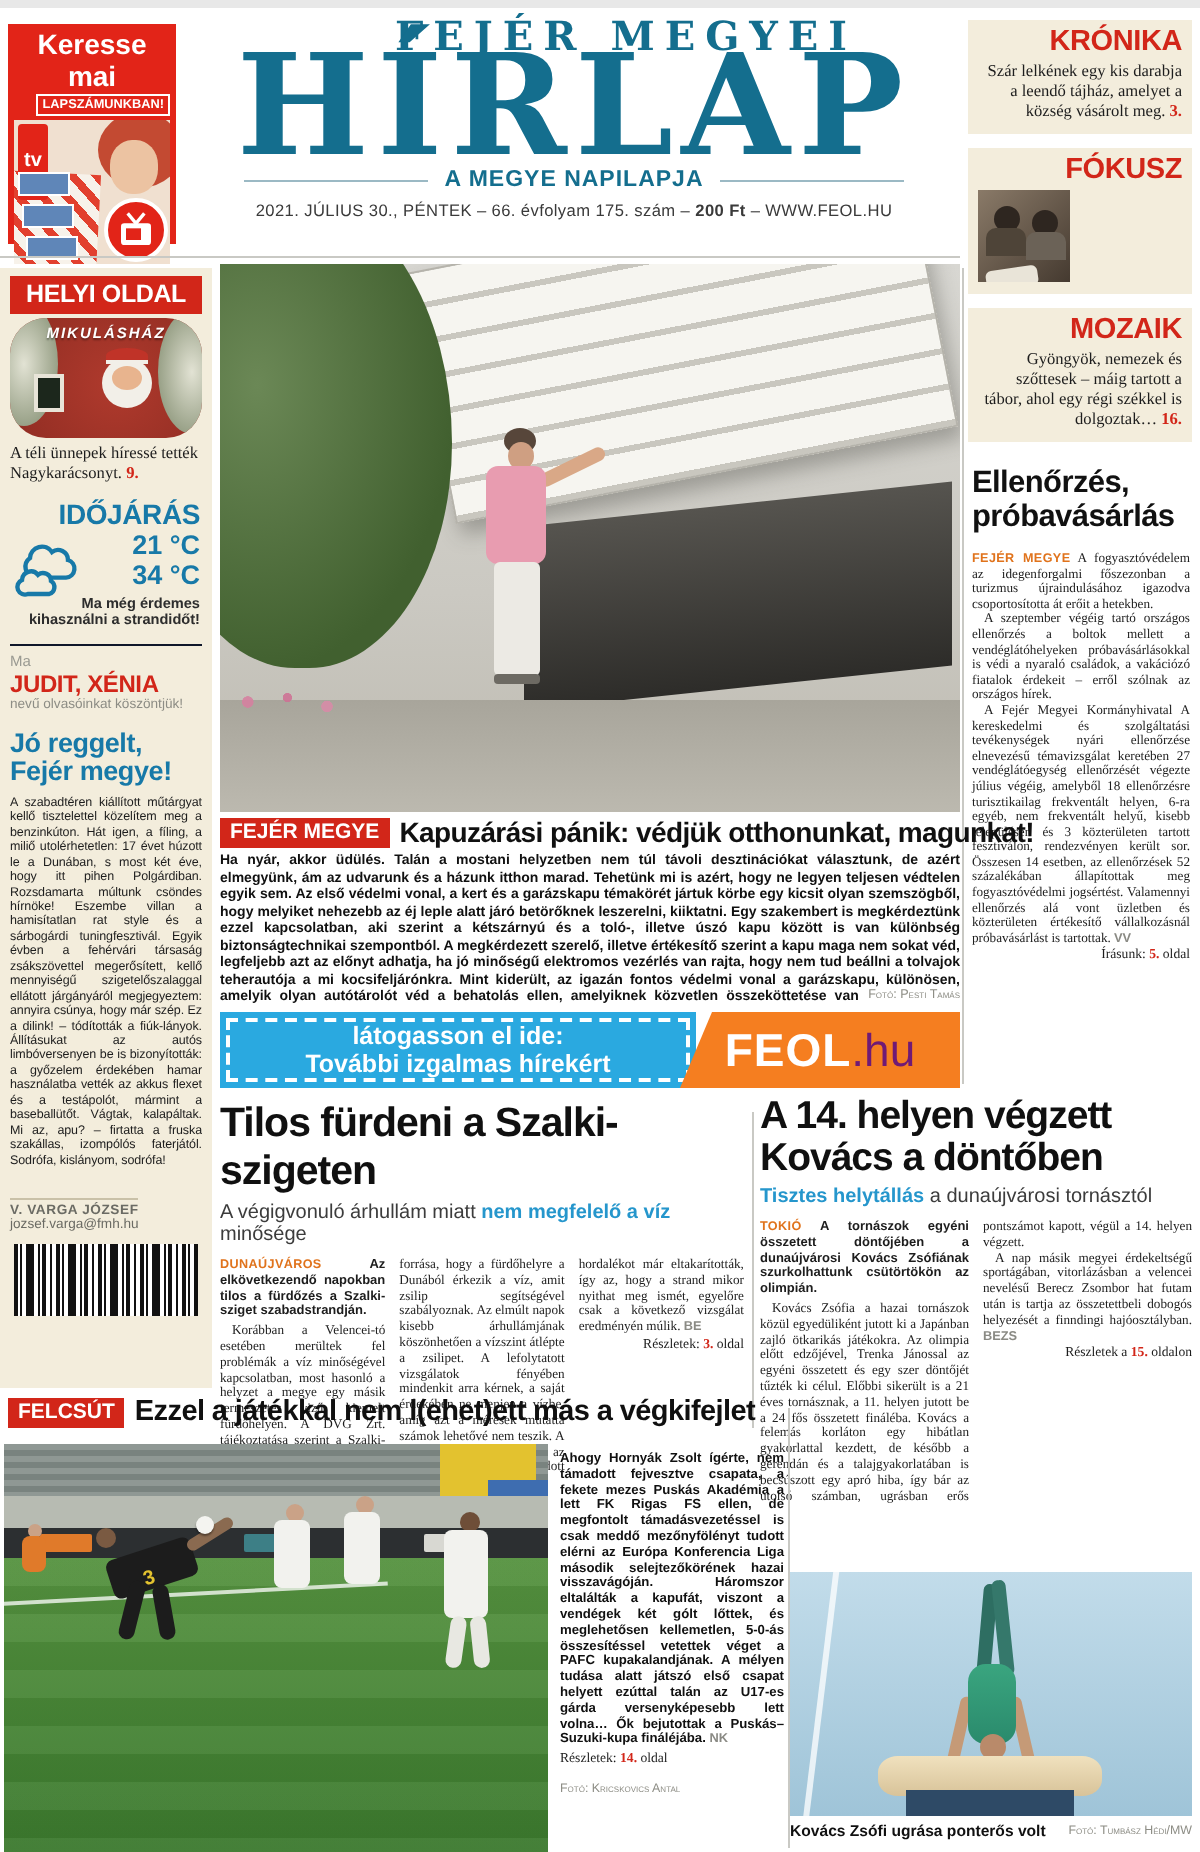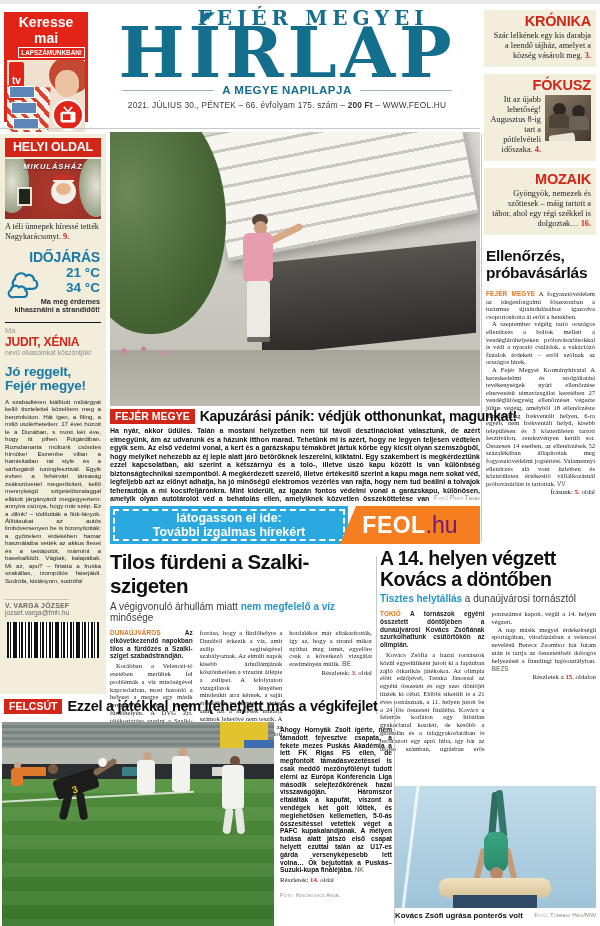--- a/index.html
+++ b/index.html
@@ -49,21 +49,21 @@
   .insp-title { font-size:15.5px; line-height:16.5px; font-weight:800; color:#111; margin:4px 0 9px; letter-spacing:-0.3px; }
   .insp-body p { font-family:"Liberation Serif", serif; font-size:6.6px; line-height:7.6px; text-align:justify; color:#1d1d1d; text-indent:6px; }
   .insp-body p.first { text-indent:0; }
   .loc { color:#e0731c; font-weight:800; font-family:"Liberation Sans", sans-serif; font-size:6.3px; letter-spacing:0.2px; }
   .sig { font-family:"Liberation Sans", sans-serif; font-weight:700; color:#8a8a84; font-size:6.4px; }
   .refline { font-family:"Liberation Serif", serif; font-size:6.8px; text-align:right; color:#1d1d1d; margin-top:1px; }
 
   
   #sidebar { left:0; top:130px; width:106px; height:560px; background:#f3eddc; padding:4px 5px; overflow:hidden; }
   .helyi-title { background:#d22619; color:#fff; font-weight:800; font-size:12.5px; text-align:center; padding:2px 0 3px; letter-spacing:-0.2px; }
-  .mikulas { position:relative; height:60px; margin-top:2px; background:radial-gradient(circle at 55% 55%, #b03a2d, #8e2c22); overflow:hidden; }
+  .mikulas { position:relative; height:60px; margin-top:2px; background:radial-gradient(circle at 55% 55%, #b03a2d, #8e2c22); overflow:hidden;border-radius:18px; }
   .mk-label { position:absolute; left:0; right:0; top:3px; text-align:center; color:#fff; font-weight:800; font-style:italic; font-size:7.5px; letter-spacing:1px; text-shadow:0 1px 1px rgba(0,0,0,.4); }
   .mk-snow { position:absolute; width:34px; height:62px; background:radial-gradient(#e6ecdd,#93a287 75%); border-radius:50%; opacity:.95; }
   .mk-window { position:absolute; left:12px; top:28px; width:15px; height:19px; background:#1c271c; border:2px solid #e8e4d8; }
   .santa-beard { position:absolute; left:46px; top:20px; width:25px; height:25px; background:#f2efe8; border-radius:50%; }
   .santa-face { position:absolute; left:51px; top:24px; width:15px; height:12px; background:#e8b48e; border-radius:50%; }
   .santa-hat { position:absolute; left:48px; top:15px; width:21px; height:8px; background:#c03328; border-radius:50% 50% 0 0; border-bottom:2px solid #f2efe8; }
   .side-cap { font-family:"Liberation Serif", serif; font-size:8.3px; line-height:9.8px; color:#1d1d1d; margin-top:3px; }
   .weather { position:relative; margin-top:7px; text-align:right; padding-right:1px; }
   .weather-title { color:#1779a8; font-weight:800; font-size:14px; letter-spacing:-0.2px; }
   .cloud-wrap { position:absolute; left:0; top:14px; width:44px; height:40px; }
@@ -138,21 +138,21 @@
   #gym { left:395px; top:782px; width:201px; height:122px; background:linear-gradient(180deg,#c2dcea,#9fc4d8); overflow:hidden; }
   .gym-line { left:14px; top:-4px; width:3px; height:132px; background:rgba(255,255,255,.75); transform:rotate(7deg); }
   .vault-top { left:44px; top:92px; width:112px; height:20px; background:linear-gradient(180deg,#f0e1be,#d8c399); border-radius:10px / 8px; }
   .vault-base { left:58px; top:109px; width:84px; height:13px; background:#2e4a66; }
   .g-leg1 { left:95px; top:6px; width:7px; height:48px; background:#2e6e62; border-radius:3px; transform:rotate(5deg); }
   .g-leg2 { left:103px; top:4px; width:7px; height:48px; background:#35786b; border-radius:3px; transform:rotate(-6deg); }
   .g-torso { left:89px; top:46px; width:24px; height:40px; background:linear-gradient(180deg,#3aa57f,#2a8a6c); border-radius:9px; }
   .g-arm1 { left:82px; top:62px; width:6px; height:34px; background:#c59a77; border-radius:3px; transform:rotate(13deg); }
   .g-arm2 { left:113px; top:62px; width:6px; height:34px; background:#c59a77; border-radius:3px; transform:rotate(-13deg); }
   .g-head { left:95px; top:81px; width:13px; height:13px; background:#b98a6a; border-radius:50%; }
-  #gym-cap { left:395px; top:907px; width:201px; display:flex; justify-content:space-between; align-items:flex-start; }
+  #gym-cap { left:395px; top:907px; width:201px; display:flex; justify-content:space-between; align-items:center; }
   .cap-b { font-weight:800; font-size:7.8px; color:#101010; }
   .credit { font-size:6.2px; color:#8d8d85; font-variant:small-caps; }
 
   
   #felcsut-head { left:4px; top:694px; width:392px; display:flex; align-items:center; gap:5px; }
   .felcsut-headline { font-size:14.5px; font-weight:800; color:#101010; letter-spacing:-0.3px; white-space:nowrap; }
   #football { left:2px; top:718px; width:272px; height:208px; overflow:hidden; background:#b7bbb2; }
   .fb-stand { left:0; top:0; width:272px; height:26px; background:repeating-linear-gradient(180deg,#8f9894 0 3px,#79837f 3px 6px); }
   .fb-flag-y { right:6px; top:0; width:48px; height:34px; background:#e3c22f; }
   .fb-flag-b { right:0; top:18px; width:30px; height:30px; background:#3e6db0; }
@@ -216,21 +216,20 @@
   <div class="abs vrule" id="vrule0"></div>
 
   <div class="abs" id="rail">
     <div class="rail-box">
       <div class="rail-title">KRÓNIKA</div>
       <div class="rail-text"><span>Szár lelkének egy kis darabja a leendő tájház, amelyet a község vásárolt meg. </span><b class="pg">3.</b></div>
     </div>
     <div class="rail-box">
       <div class="rail-title">FÓKUSZ</div>
       <div class="fokusz-row">
-        <div class="rail-text"><span>Itt az újabb lehetőség! Augusztus 8-ig tart a pótfelvételi időszaka. </span><b class="pg">4.</b></div>
         <div class="fokusz-photo">
           <div class="fp-head" style="left:8px;top:8px;"></div>
           <div class="fp-head" style="left:27px;top:10px;"></div>
           <div class="fp-body" style="left:4px;top:19px;"></div>
           <div class="fp-body" style="left:24px;top:21px;background:#6b6257;"></div>
           <div class="fp-paper"></div>
         </div>
       </div>
     </div>
     <div class="rail-box">

